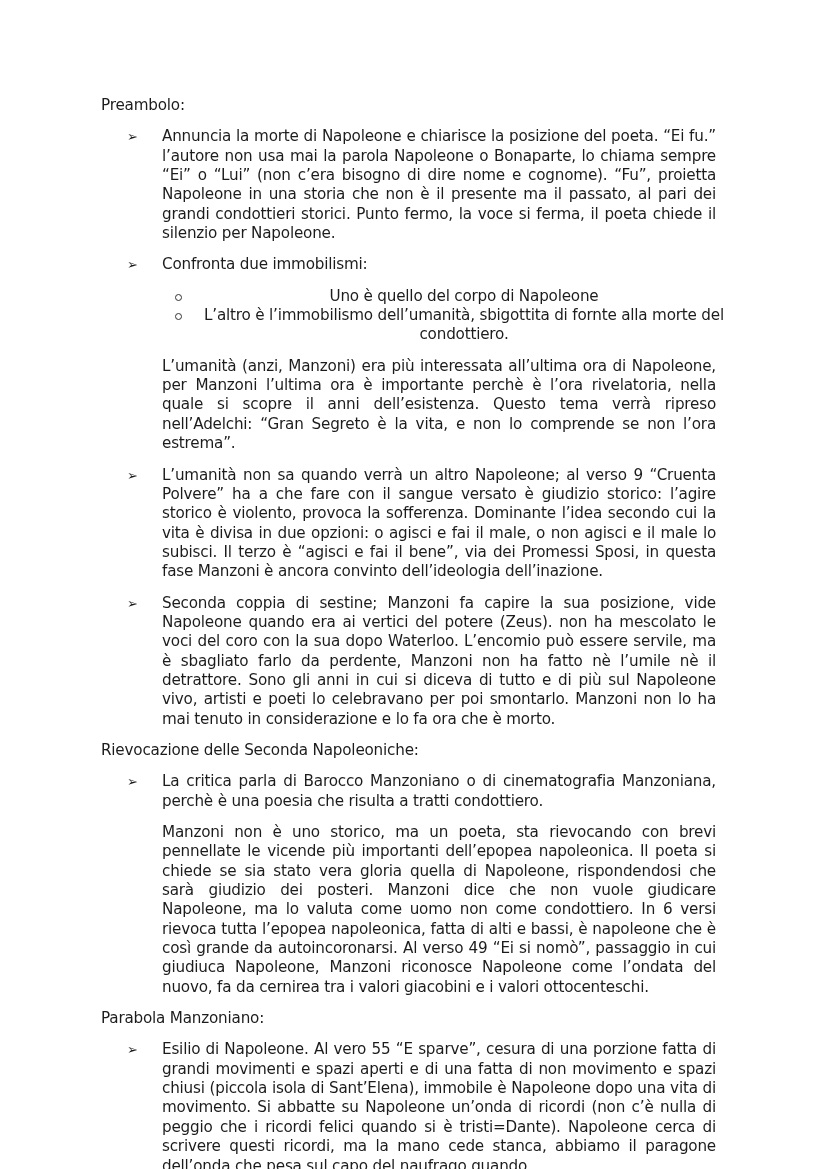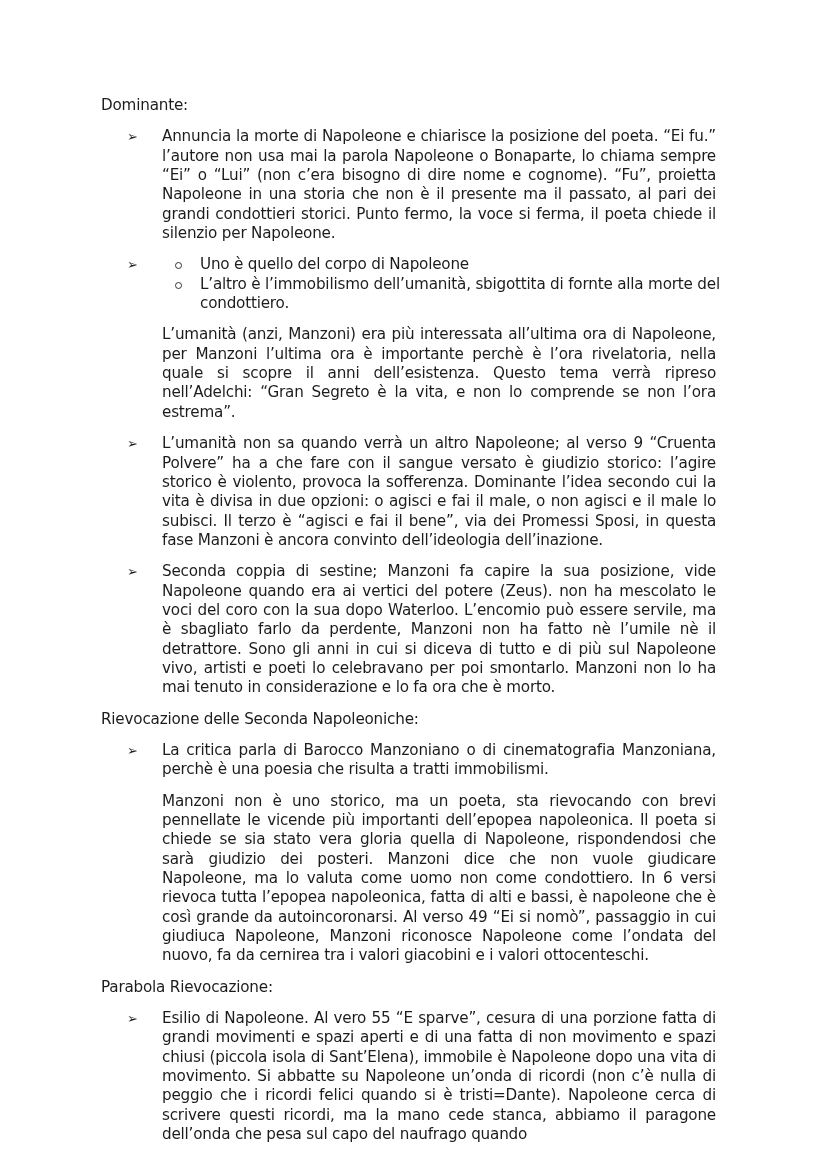--- a/index.html
+++ b/index.html
@@ -11,42 +11,43 @@
       letter-spacing: -0.2px;
     }
     .heading { margin: 0; }
     .bullets { list-style: none; margin: 0; padding: 0; }
     .bullet { position: relative; padding-left: 49px; }
     .bullet .arrow {
       position: absolute; left: 26px; top: 0; font-size: 13px; color: #1c1c1c;
     }
     .bullet p { margin: 12px; text-align: justify; }
     .sub { list-style: none; margin: 0; padding: 0; }
-    .sub li { position: relative; padding-left: 50px; text-align: left; }
+    .sub li { position: relative; padding-left: 50px; text-align: center; }
     .sub li .circ {
       position: absolute; left: 25px; top: 7px; width: 5px; height: 5px;
       border: 1px solid #333; border-radius: 50%;
     }
     .cont { margin: 0; text-align: justify; }
     .last-line-left { text-align-last: left; }
   </style>
 </head>
 <body>
 
 <div class="page">
 
   <div>
-    <p class="heading">Dominante:</p>
+    <p class="heading">Preambolo:</p>
     <ul class="bullets">
       <li class="bullet">
         <span class="arrow">➢</span>
         <p class="last-line-left">Annuncia la morte di Napoleone e chiarisce la posizione del poeta. “Ei fu.” l’autore non usa mai la parola Napoleone o Bonaparte, lo chiama sempre “Ei” o “Lui” (non c’era bisogno di dire nome e cognome). “Fu”, proietta Napoleone in una storia che non è il presente ma il passato, al pari dei grandi condottieri storici. Punto fermo, la voce si ferma, il poeta chiede il silenzio per Napoleone.</p>
       </li>
       <li class="bullet">
         <span class="arrow">➢</span>
+        <p class="last-line-left">Confronta due immobilismi:</p>
         <ul class="sub">
           <li>
             <span class="circ"></span>
             <span>Uno è quello del corpo di Napoleone</span>
           </li>
           <li>
             <span class="circ"></span>
             <span>L’altro è l’immobilismo dell’umanità, sbigottita di fornte alla morte del condottiero.</span>
           </li>
         </ul>
@@ -61,28 +62,28 @@
         <p class="last-line-left">Seconda coppia di sestine; Manzoni fa capire la sua posizione, vide Napoleone quando era ai vertici del potere (Zeus). non ha mescolato le voci del coro con la sua dopo Waterloo. L’encomio può essere servile, ma è sbagliato farlo da perdente, Manzoni non ha fatto nè l’umile nè il detrattore. Sono gli anni in cui si diceva di tutto e di più sul Napoleone vivo, artisti e poeti lo celebravano per poi smontarlo. Manzoni non lo ha mai tenuto in considerazione e lo fa ora che è morto.</p>
       </li>
     </ul>
   </div>
 
   <div>
     <p class="heading">Rievocazione delle Seconda Napoleoniche:</p>
     <ul class="bullets">
       <li class="bullet">
         <span class="arrow">➢</span>
-        <p class="last-line-left">La critica parla di Barocco Manzoniano o di cinematografia Manzoniana, perchè è una poesia che risulta a tratti immobilismi.</p>
+        <p class="last-line-left">La critica parla di Barocco Manzoniano o di cinematografia Manzoniana, perchè è una poesia che risulta a tratti condottiero.</p>
         <p class="cont last-line-left">Manzoni non è uno storico, ma un poeta, sta rievocando con brevi pennellate le vicende più importanti dell’epopea napoleonica. Il poeta si chiede se sia stato vera gloria quella di Napoleone, rispondendosi che sarà giudizio dei posteri. Manzoni dice che non vuole giudicare Napoleone, ma lo valuta come uomo non come condottiero. In 6 versi rievoca tutta l’epopea napoleonica, fatta di alti e bassi, è napoleone che è così grande da autoincoronarsi. Al verso 49 “Ei si nomò”, passaggio in cui giudiuca Napoleone, Manzoni riconosce Napoleone come l’ondata del nuovo, fa da cernirea tra i valori giacobini e i valori ottocenteschi.</p>
       </li>
     </ul>
   </div>
 
   <div>
-    <p class="heading">Parabola Rievocazione:</p>
+    <p class="heading">Parabola Manzoniano:</p>
     <ul class="bullets">
       <li class="bullet">
         <span class="arrow">➢</span>
         <p>Esilio di Napoleone. Al vero 55 “E sparve”, cesura di una porzione fatta di grandi movimenti e spazi aperti e di una fatta di non movimento e spazi chiusi (piccola isola di Sant’Elena), immobile è Napoleone dopo una vita di movimento. Si abbatte su Napoleone un’onda di ricordi (non c’è nulla di peggio che i ricordi felici quando si è tristi=Dante). Napoleone cerca di scrivere questi ricordi, ma la mano cede stanca, abbiamo il paragone dell’onda che pesa sul capo del naufrago quando</p>
       </li>
     </ul>
   </div>
 
 </div>
 

